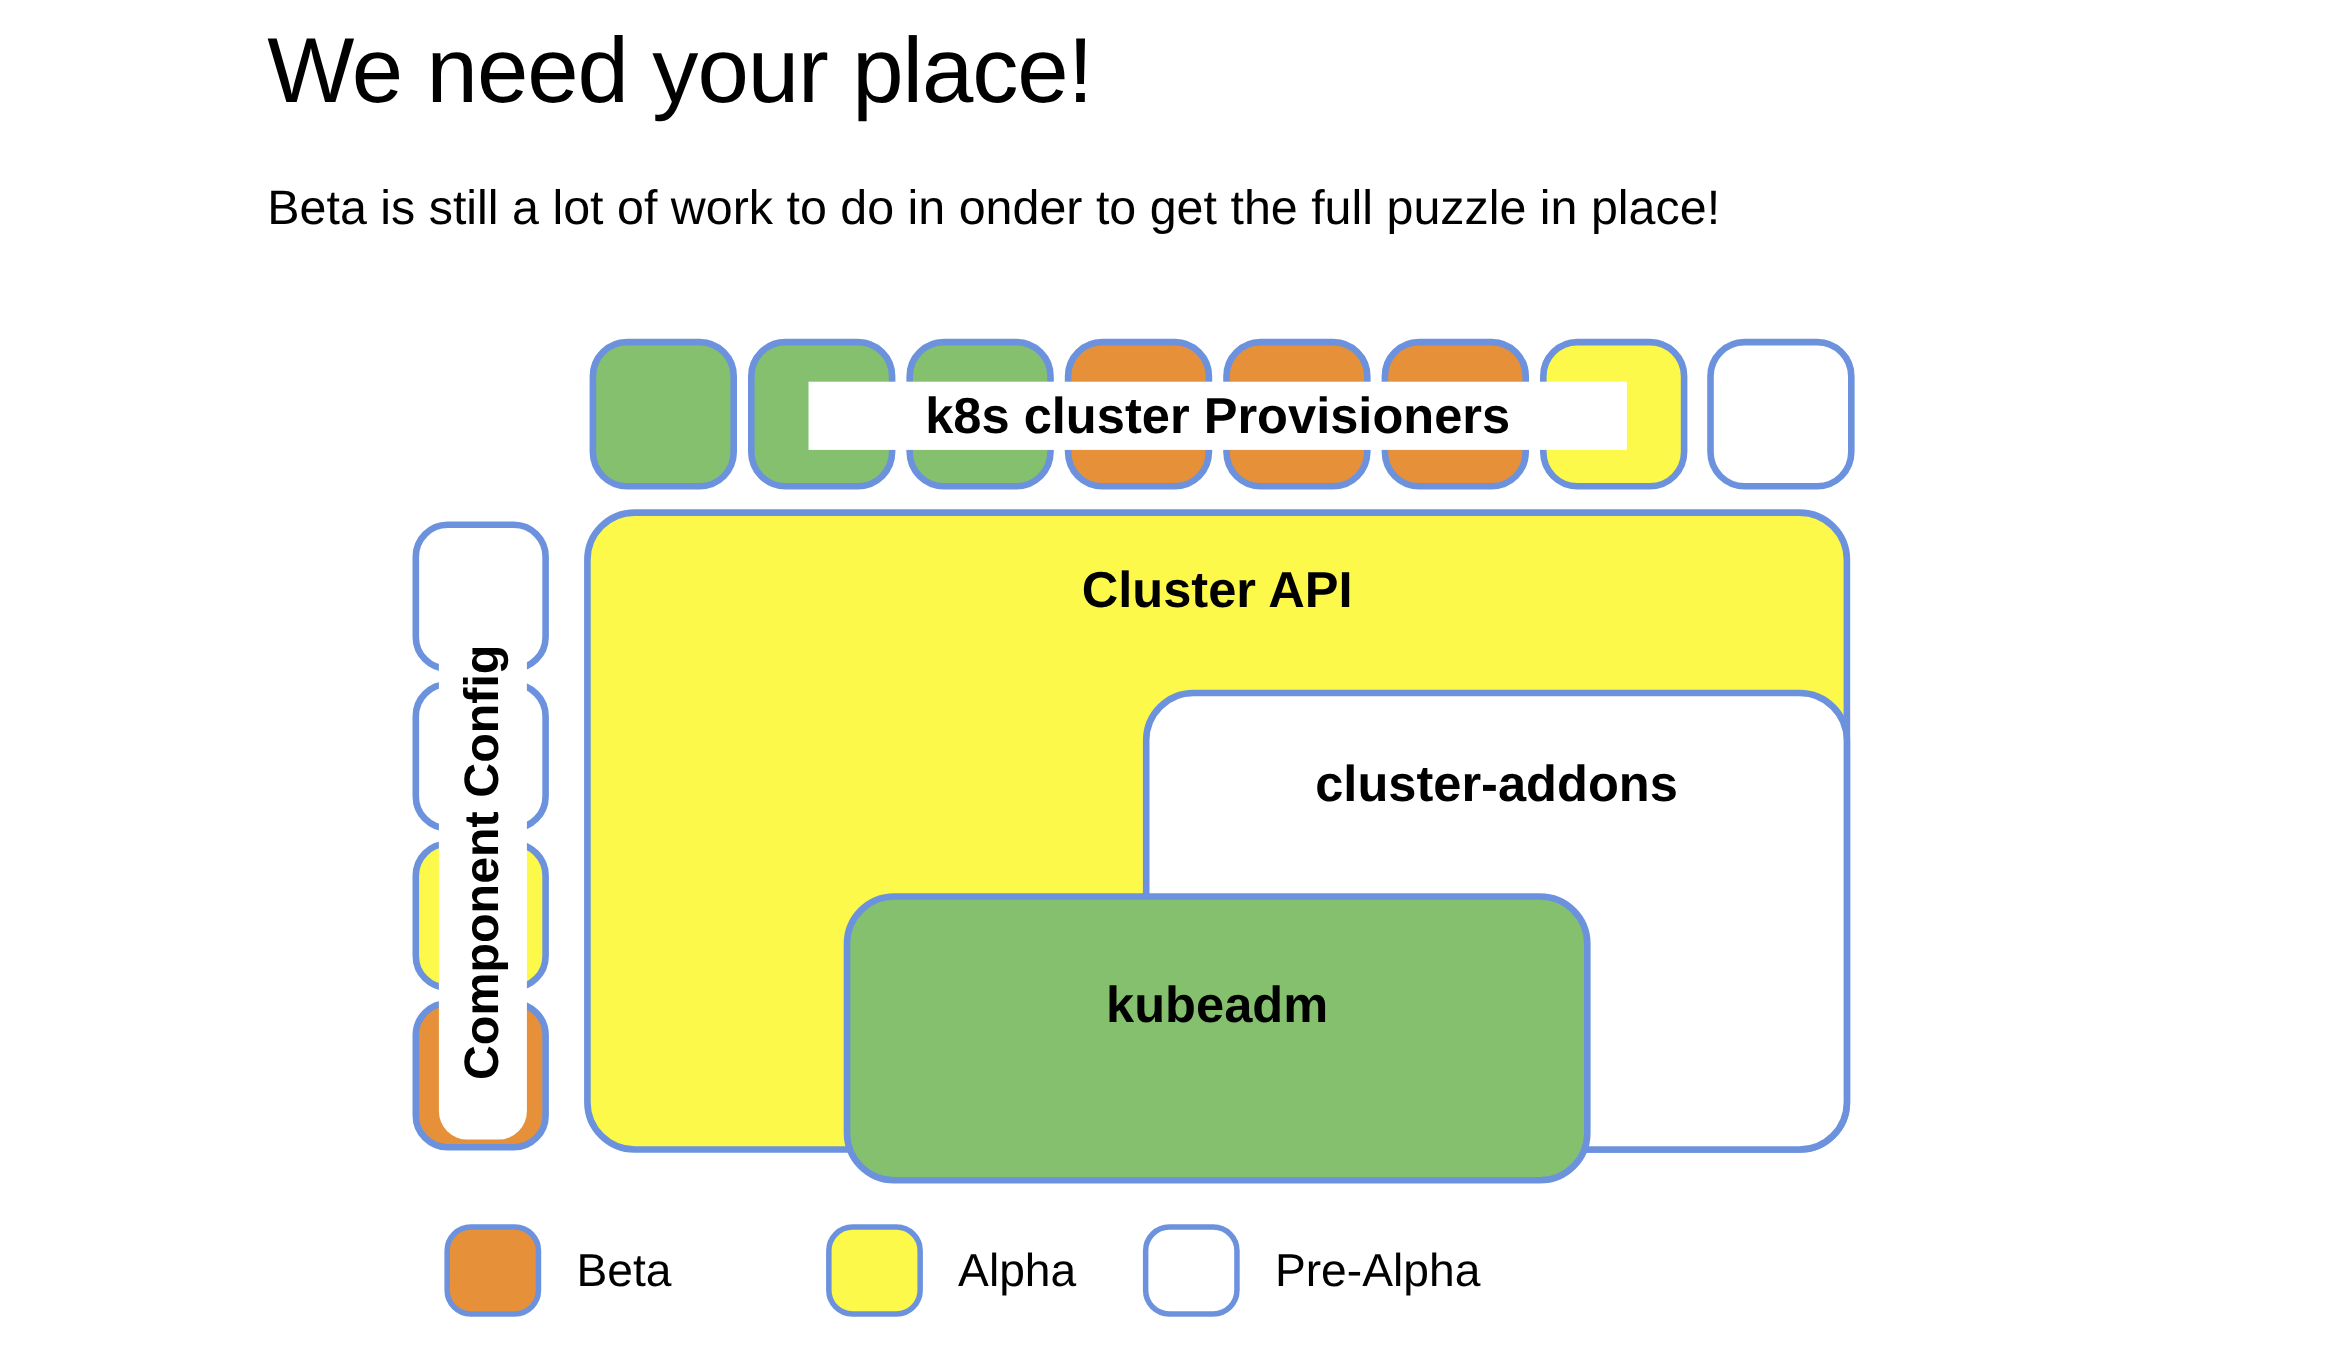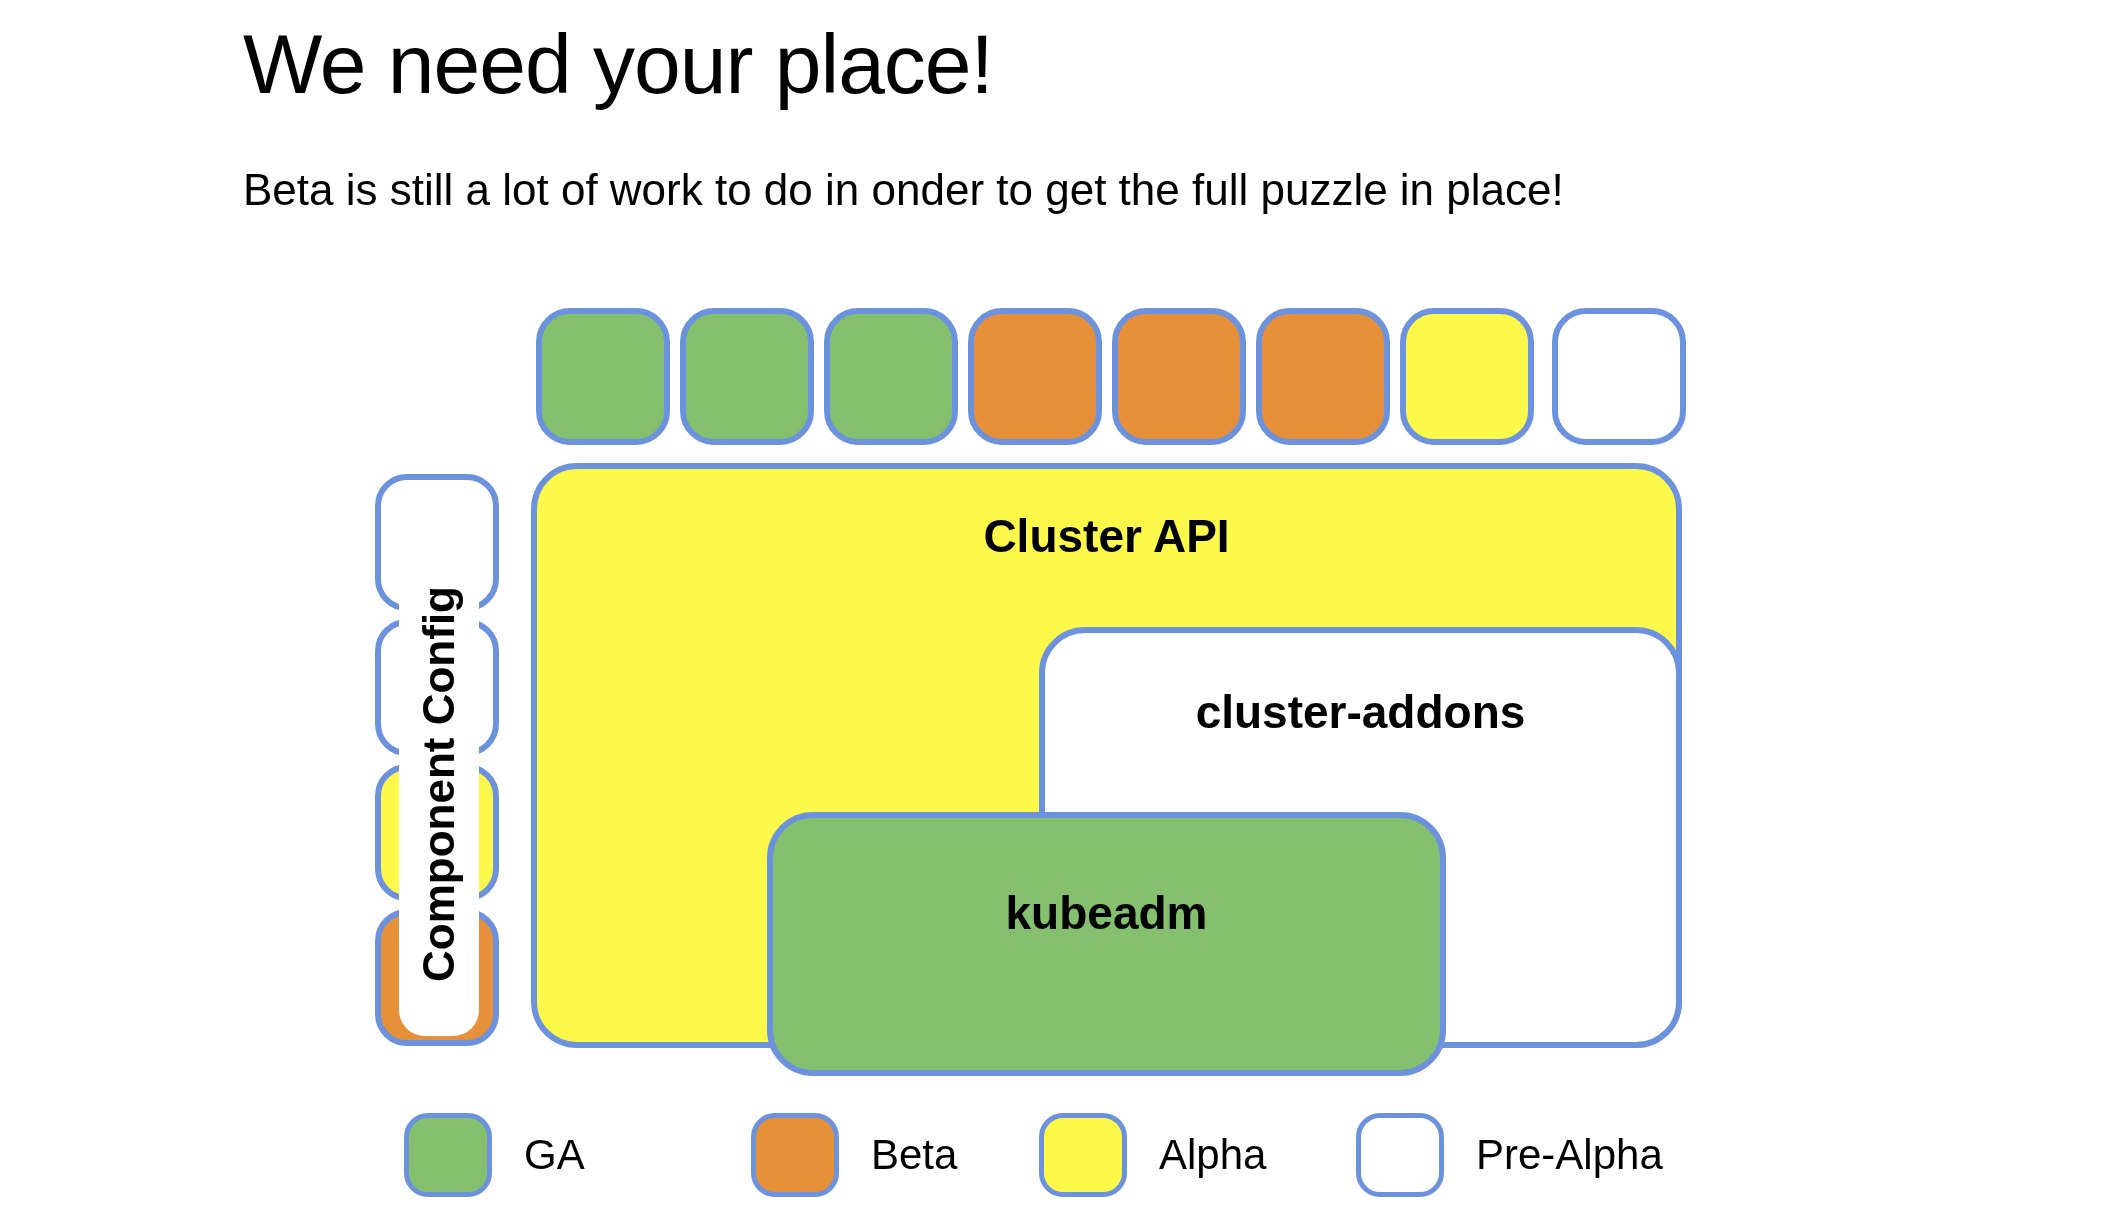--- a/index.html
+++ b/index.html
@@ -68,20 +68,23 @@
   <div class="prov-row">
       <div class="sq st-ga"></div>
       <div class="sq st-ga"></div>
       <div class="sq st-ga"></div>
       <div class="sq st-beta"></div>
       <div class="sq st-beta"></div>
       <div class="sq st-beta"></div>
       <div class="sq st-alpha"></div>
       <div class="sq st-pre-alpha"></div>
     </div>
+  <div class="prov-label">
+    <span>k8s cluster Provisioners</span>
+  </div>
 
   <div class="cc-col">
       <div class="sq st-pre-alpha"></div>
       <div class="sq st-pre-alpha"></div>
       <div class="sq st-alpha"></div>
       <div class="sq st-beta"></div>
     </div>
   <div class="cc-label">
     <span>Component Config</span>
   </div>
@@ -91,24 +94,20 @@
   </div>
   <div class="box box-cluster-addons st-pre-alpha">
     <span class="box-label">cluster-addons</span>
   </div>
   <div class="box box-kubeadm st-ga">
     <span class="box-label">kubeadm</span>
   </div>
 
   <div class="legend">
       <div class="legend-item">
-        <div class="swatch st-ga"></div>
-        <span class="legend-label">GA</span>
-      </div>
-      <div class="legend-item">
         <div class="swatch st-beta"></div>
         <span class="legend-label">Beta</span>
       </div>
       <div class="legend-item">
         <div class="swatch st-alpha"></div>
         <span class="legend-label">Alpha</span>
       </div>
       <div class="legend-item">
         <div class="swatch st-pre-alpha"></div>
         <span class="legend-label">Pre-Alpha</span>

